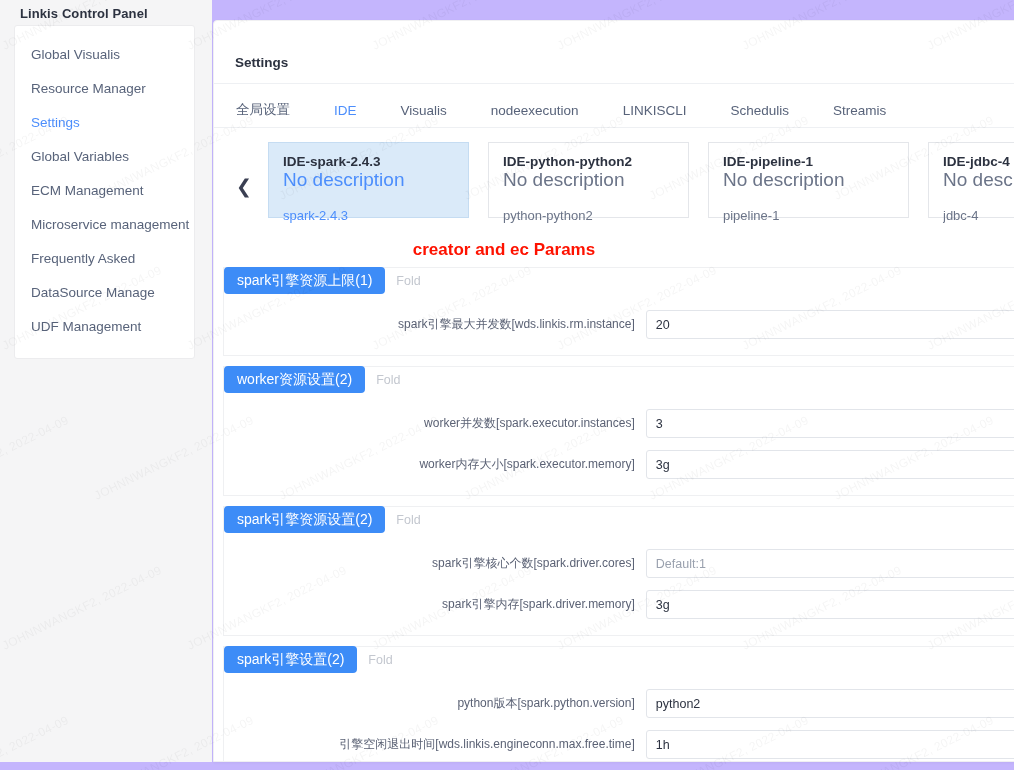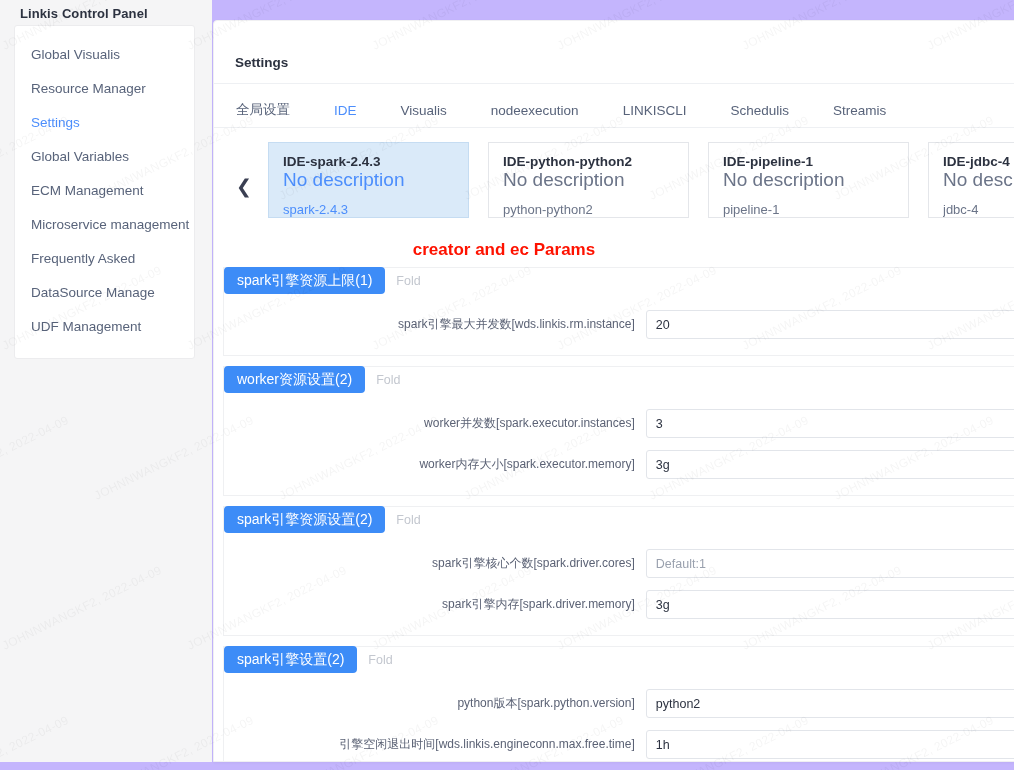--- a/index.html
+++ b/index.html
@@ -170,21 +170,21 @@
     white-space: nowrap;
     overflow: hidden;
   }
   .ccard .c-sub {
     font-size: 19px;
     color: #6b7488;
     white-space: nowrap;
     overflow: hidden;
   }
   .ccard .c-key {
-    margin-top: 11px;
+    margin-top: 17px;
     font-size: 13px;
     color: #6b7488;
     white-space: nowrap;
     overflow: hidden;
   }
   .ccard.active .c-sub,
   .ccard.active .c-key { color: #4c8efc; }
 
   
   .annot {

